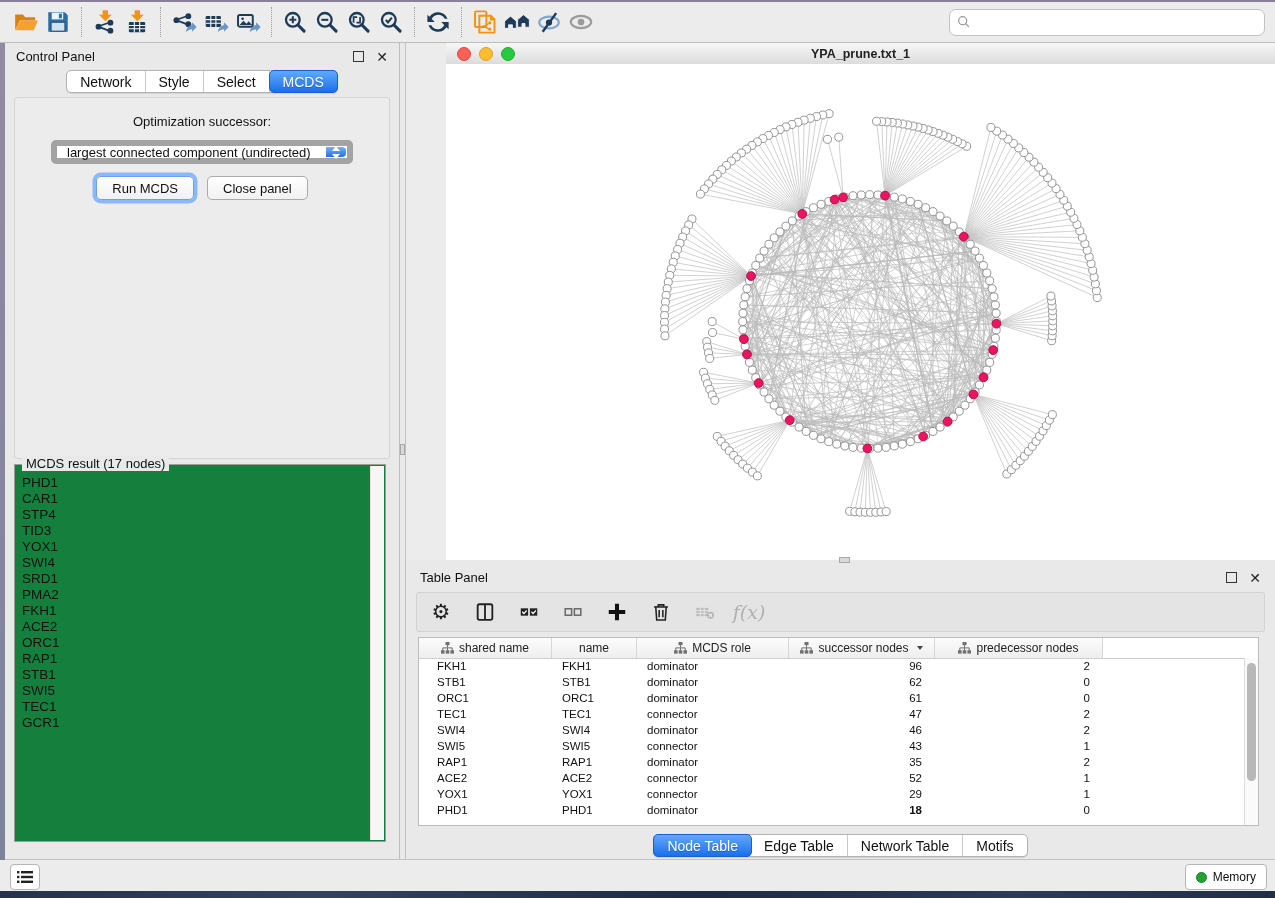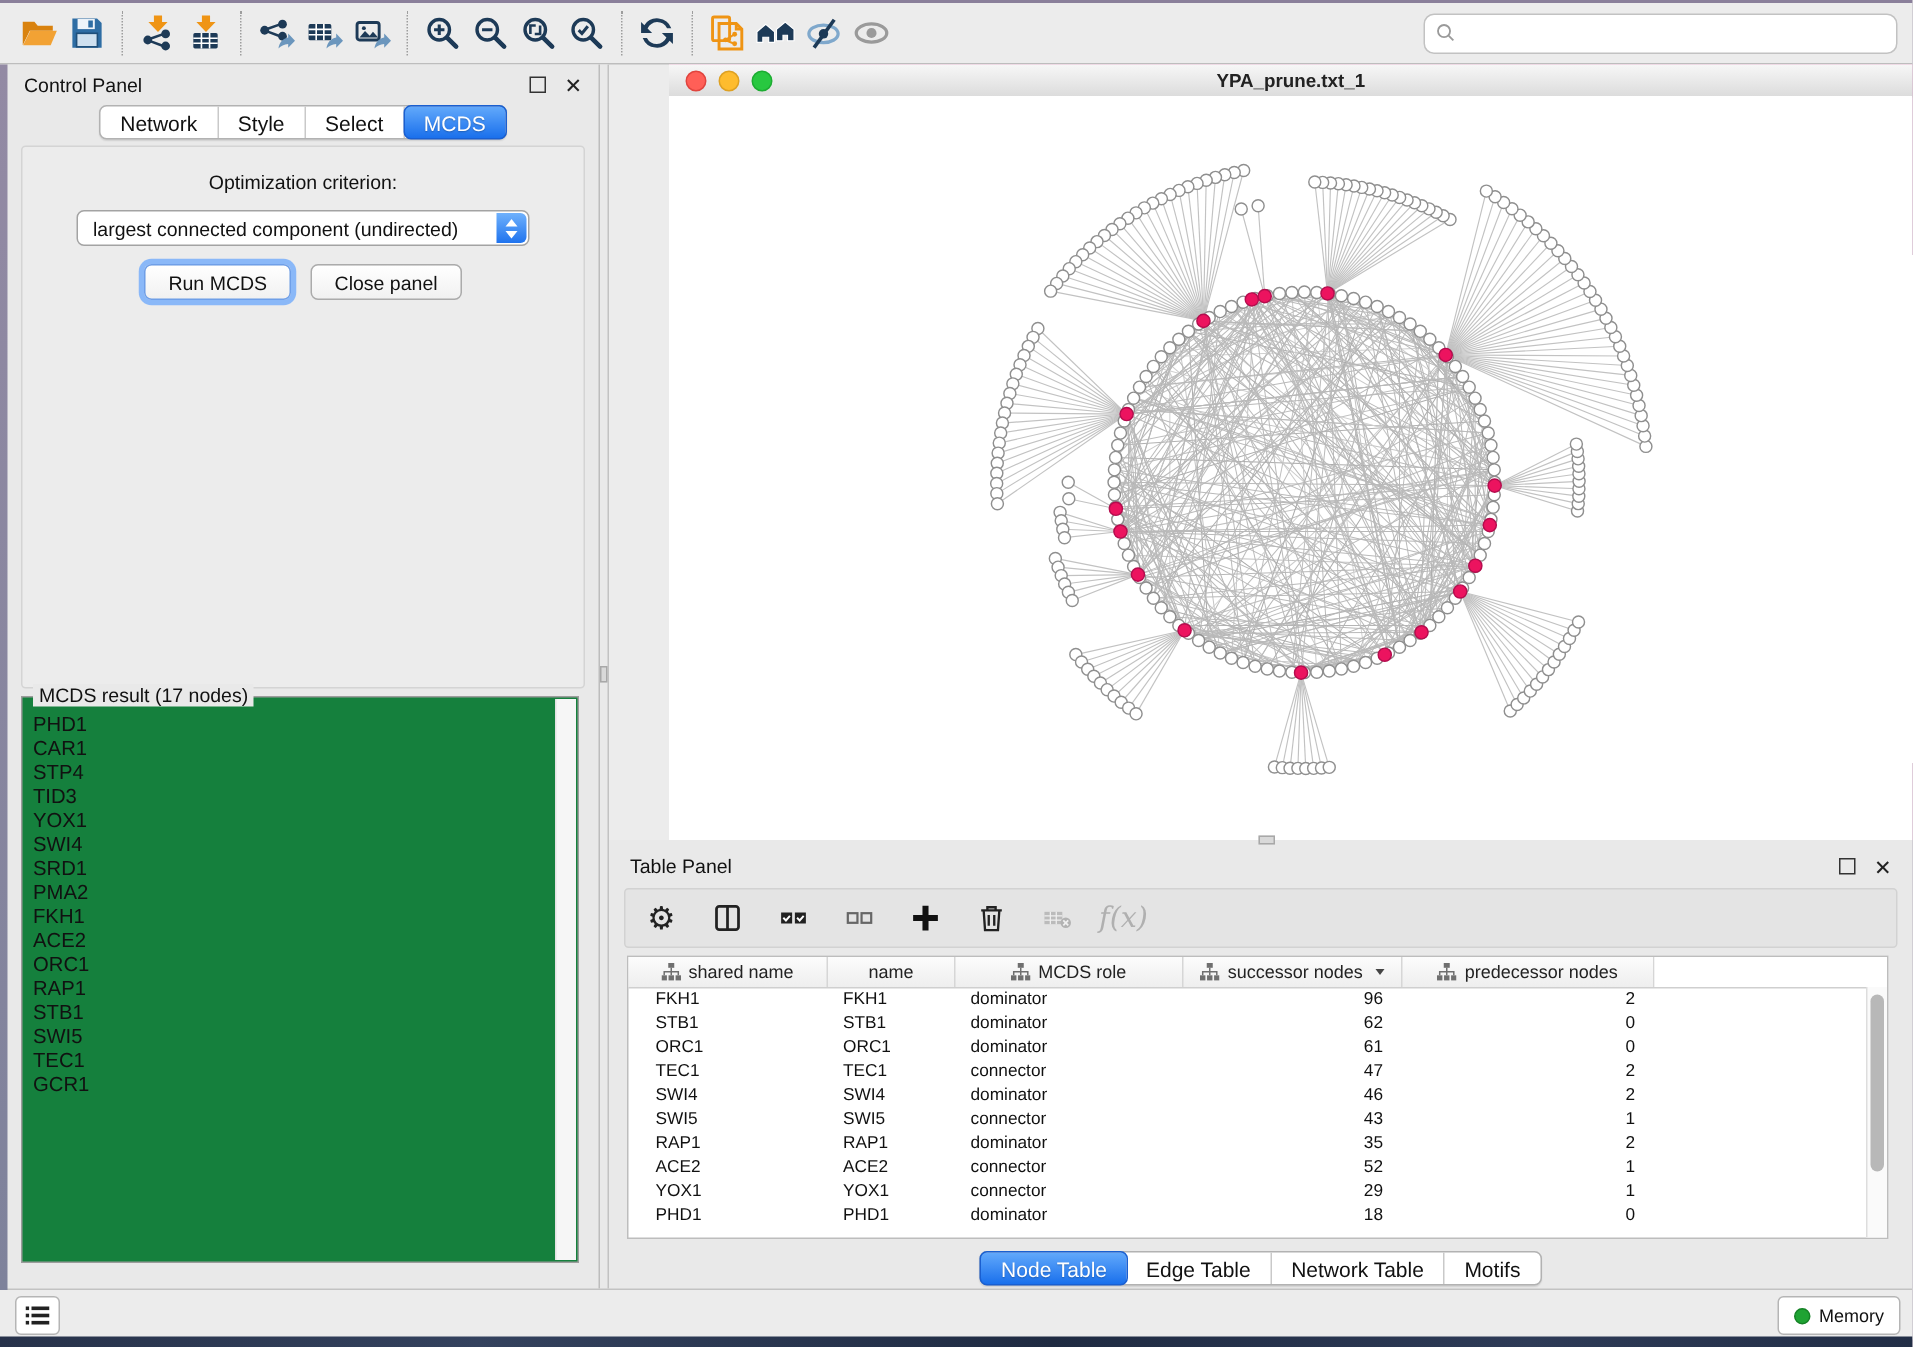--- a/index.html
+++ b/index.html
@@ -35,21 +35,21 @@
        box-shadow:0 1px 1px rgba(0,0,0,.10);}
   .seg-item{display:flex;align-items:center;padding:0 13px;font-size:14px;color:#111;
             border-right:1px solid #c9c9c9;cursor:default;white-space:nowrap;}
   .seg-item:last-child{border-right:none;}
   .seg-item.sel{background:linear-gradient(#62a9fb,#1a70ec);color:#fff;border-radius:5px;
                 margin:-1px;border:1px solid #1a5fd0;text-shadow:0 1px 1px rgba(0,0,0,.25);}
   .opt-box{position:absolute;left:9px;right:9px;top:54px;height:360px;background:#ececec;
            border:1px solid #d4d4d4;border-radius:3px;}
   .opt-label{text-align:center;font-size:13px;color:#111;margin-top:16px;}
   .combo{position:absolute;left:36px;right:36px;top:42px;height:24px;background:#fff;
-         border:1px solid #a3a3a3;border-radius:5px;display:flex;align-items:center;
+         border:6px solid #a3a3a3;border-radius:5px;display:flex;align-items:center;
          font-size:13px;color:#111;padding-left:10px;box-sizing:border-box;}
   .combo .stepper{position:absolute;right:1px;top:1px;bottom:1px;width:20px;border-radius:0 4px 4px 0;
          background:linear-gradient(#6fb1fc,#1f73ee);display:flex;flex-direction:column;
          align-items:center;justify-content:center;gap:3px;}
   .arr-up{width:0;height:0;border-left:4px solid transparent;border-right:4px solid transparent;border-bottom:5px solid #fff;}
   .arr-dn{width:0;height:0;border-left:4px solid transparent;border-right:4px solid transparent;border-top:5px solid #fff;}
   .btn-row{position:absolute;left:0;right:0;top:78px;display:flex;justify-content:center;gap:13px;}
   .mac-btn{height:22px;background:linear-gradient(#ffffff,#f1f1f1);border:1px solid #ababab;border-radius:5px;
            font-size:13px;color:#111;padding:0 15px;display:flex;align-items:center;cursor:default;}
   .mac-btn.focused{box-shadow:0 0 0 3.5px rgba(86,157,255,.65);border-color:#6f9fe8;}
@@ -265,21 +265,21 @@
     </div>
     <div class="seg-wrap">
       <div class="seg">
           <div class="seg-item">Network</div>
           <div class="seg-item">Style</div>
           <div class="seg-item">Select</div>
           <div class="seg-item sel">MCDS</div>
         </div>
     </div>
     <div class="opt-box">
-      <div class="opt-label">Optimization criterion:</div>
+      <div class="opt-label">Optimization successor:</div>
       <div class="combo">
         <span>largest connected component (undirected)</span>
         <span class="stepper">
           <span class="arr-up"></span>
             <span class="arr-dn"></span>
         </span>
       </div>
       <div class="btn-row">
         <div class="mac-btn focused">Run MCDS</div>
         <div class="mac-btn">Close panel</div>
@@ -1305,21 +1305,21 @@
               <div class="t-cell" style="width: 133px; padding: 0px 0px 0px 18px;">YOX1</div>
               <div class="t-cell" style="width: 85px; padding: 0px 0px 0px 10px;">YOX1</div>
               <div class="t-cell" style="width: 152px; padding: 0px 0px 0px 10px;">connector</div>
               <div class="t-cell num" style="width: 146px; padding: 0px 13px 0px 0px;">29</div>
               <div class="t-cell num" style="width: 168px; padding: 0px 13px 0px 0px;">1</div>
             </div>
             <div class="t-row">
               <div class="t-cell" style="width: 133px; padding: 0px 0px 0px 18px;">PHD1</div>
               <div class="t-cell" style="width: 85px; padding: 0px 0px 0px 10px;">PHD1</div>
               <div class="t-cell" style="width: 152px; padding: 0px 0px 0px 10px;">dominator</div>
-              <div class="t-cell num" style="width: 146px; padding: 0px 13px 0px 0px;">18</div>
+              <div class="t-cell num" style="width: 146px; padding: 0px 13px 0px 0px; font-weight: bold;">18</div>
               <div class="t-cell num" style="width: 168px; padding: 0px 13px 0px 0px;">0</div>
             </div>
           </div>
         <div class="t-scroll">
           <div class="t-thumb"></div>
         </div>
       </div>
       <div class="tp-tabs">
         <div class="seg">
             <div class="seg-item sel">Node Table</div>

